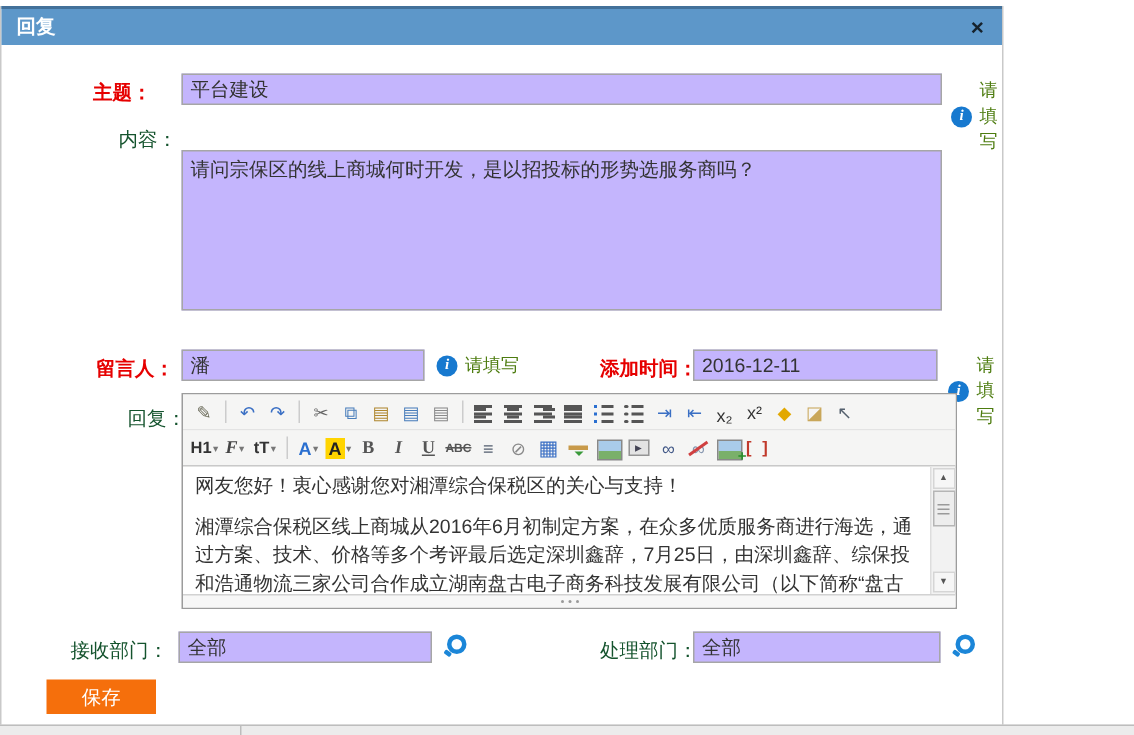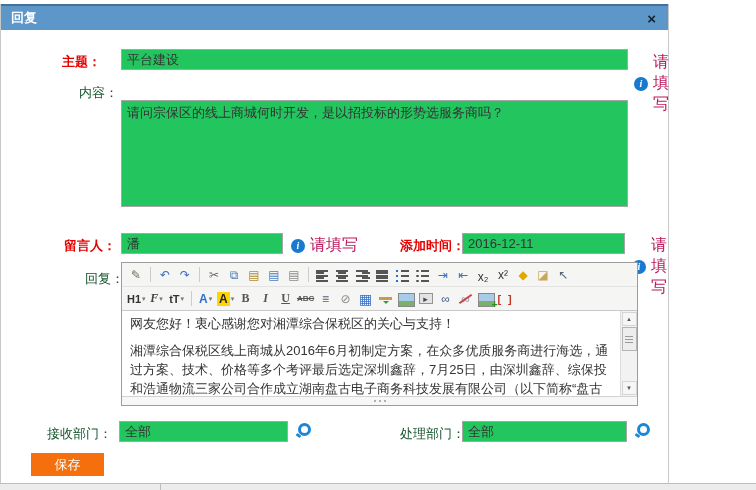--- a/index.html
+++ b/index.html
@@ -18,31 +18,31 @@
     display:flex; align-items:center; padding:0 12px 0 10px;
   }
   .title { color:#fff; font-weight:bold; font-size:13px; }
   .close { margin-left:auto; color:#16222c; font-weight:bold; font-size:15px; cursor:pointer; line-height:1; }
 
   .lbl { position:absolute; font-size:13px; white-space:nowrap; }
   .lbl.req { color:#e60000; font-weight:bold; }
   .lbl.plain { color:#14532d; }
 
   input.txt, textarea.txt {
-    position:absolute; border:1px solid #a6a6a6; background:#22c55e;
+    position:absolute; border:1px solid #a6a6a6; background:#c4b5fd;
     font-family:inherit; font-size:13px; color:#333; padding:1px 5px; outline:none;
   }
   textarea.txt { resize:none; padding-top:3px; line-height:18px;margin-top:22px; }
 
   .hint { position:absolute; display:flex; align-items:center; gap:5px; }
   .info {
     width:14px; height:14px; border-radius:50%; background:#1779cf; color:#fff;
     font:italic bold 10px/14px "Liberation Serif",serif; text-align:center; flex:0 0 auto;
   }
-  .hint-text { color:#be185d; font-size:16px; }
+  .hint-text { color:#4d7c0f; font-size:12px; }
 
   
   .editor { position:absolute; left:120px; top:258px; width:517px; height:144px;
     border:1px solid #9c9c9c; display:flex; flex-direction:column; background:#fff; }
   .tb { height:24px; background:#f5f5f4; display:flex; align-items:center; padding:0 4px; flex:0 0 auto; }
   .tb.r1 { border-bottom:1px solid #e3e3e3; }
   .tb.r2 { border-bottom:1px solid #c9c9c9; }
   .ti { display:inline-flex; align-items:center; justify-content:center; min-width:18px; height:18px;
     margin:0 1px; font-size:12px; color:#555; cursor:pointer; position:relative; }
   .tsep { width:1px; height:15px; background:#ccc; margin:0 4px; flex:0 0 auto; }

